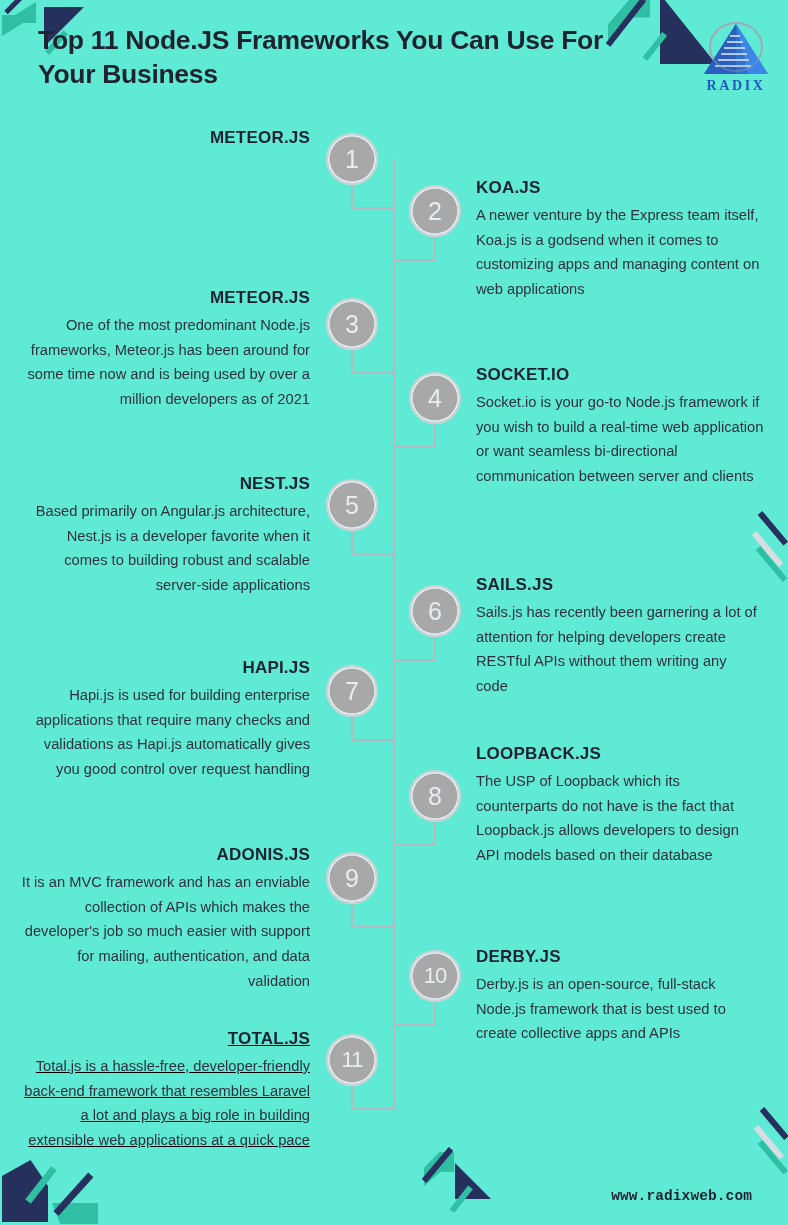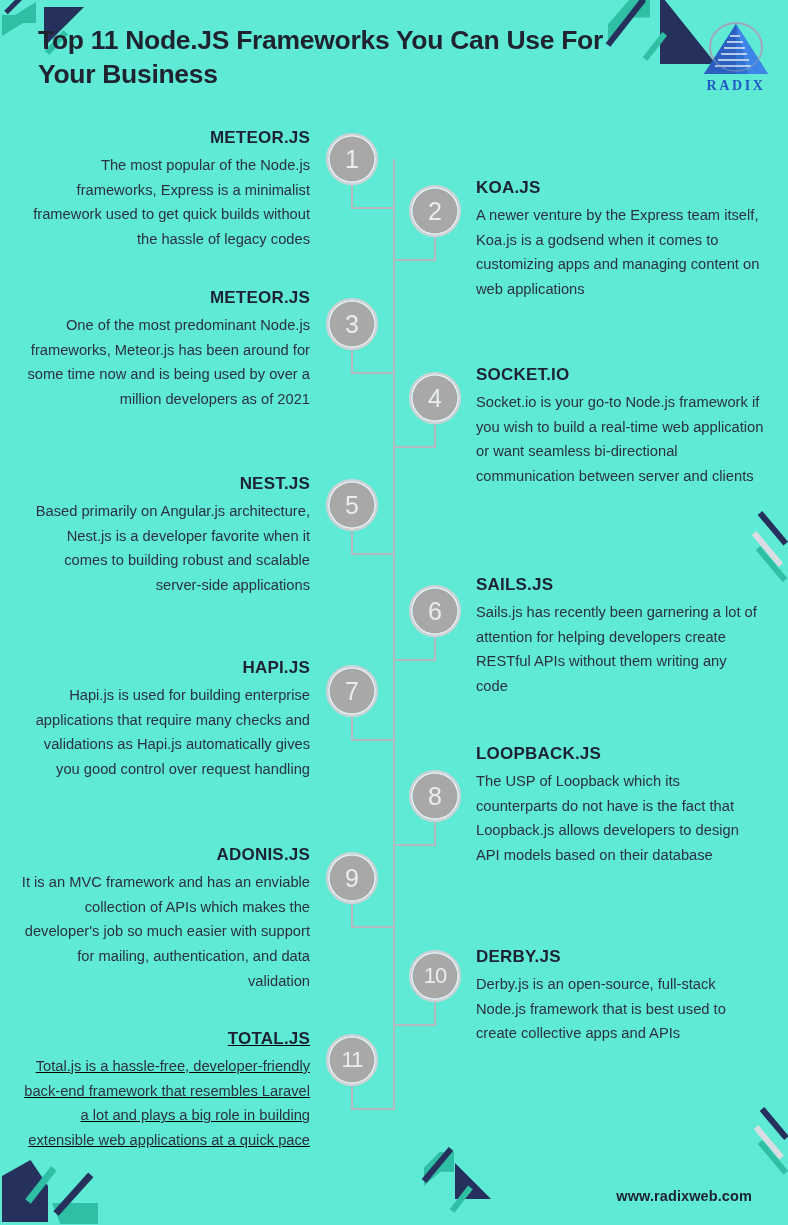--- a/index.html
+++ b/index.html
@@ -226,20 +226,21 @@
   }
 
   
   .footer-url {
     position: absolute;
     right: 36px; top: 1188px;
     font-size: 14.5px;
     font-weight: bold;
     color: #1d2233;
     letter-spacing: 0.1px;
+    font-family: Liberation Mono, monospace;
   }
 </style>
 </head>
 <body>
 
 <div id="page">
 
   <div class="deco tl-teal-1"></div>
   <div class="deco tl-navy-line-1"></div>
   <div class="deco tl-navy-2"></div>
@@ -324,21 +325,20 @@
       <div class="conn-h" style="top: 1024px; left: 393px; width: 43px;"></div>
       <div class="node wide" style="left: 409px; top: 950px;">10</div>
       <div class="conn-v" style="left: 351px; top: 1082px; height: 26px;"></div>
       <div class="conn-h" style="top: 1108px; left: 351px; width: 43px;"></div>
       <div class="node wide" style="left: 326px; top: 1034px;">11</div>
     </div>
 
   <div id="entries">
       <div class="entry left" style="top: 128px; left: 28px; width: 282px;">
         <h3>METEOR.JS</h3>
-        <p>The most popular of the Node.js frameworks, Express is a minimalist framework used to get quick builds without the hassle of legacy codes</p>
       </div>
       <div class="entry right" style="top: 178px; left: 476px; width: 285px;">
         <h3>KOA.JS</h3>
         <p>A newer venture by the Express team itself, Koa.js is a godsend when it comes to customizing apps and managing content on web applications</p>
       </div>
       <div class="entry left" style="top: 288px; left: 18px; width: 292px;">
         <h3>METEOR.JS</h3>
         <p>One of the most predominant Node.js frameworks, Meteor.js has been around for some time now and is being used by over a million developers as of 2021</p>
       </div>
       <div class="entry right" style="top: 365px; left: 476px; width: 288px;">

